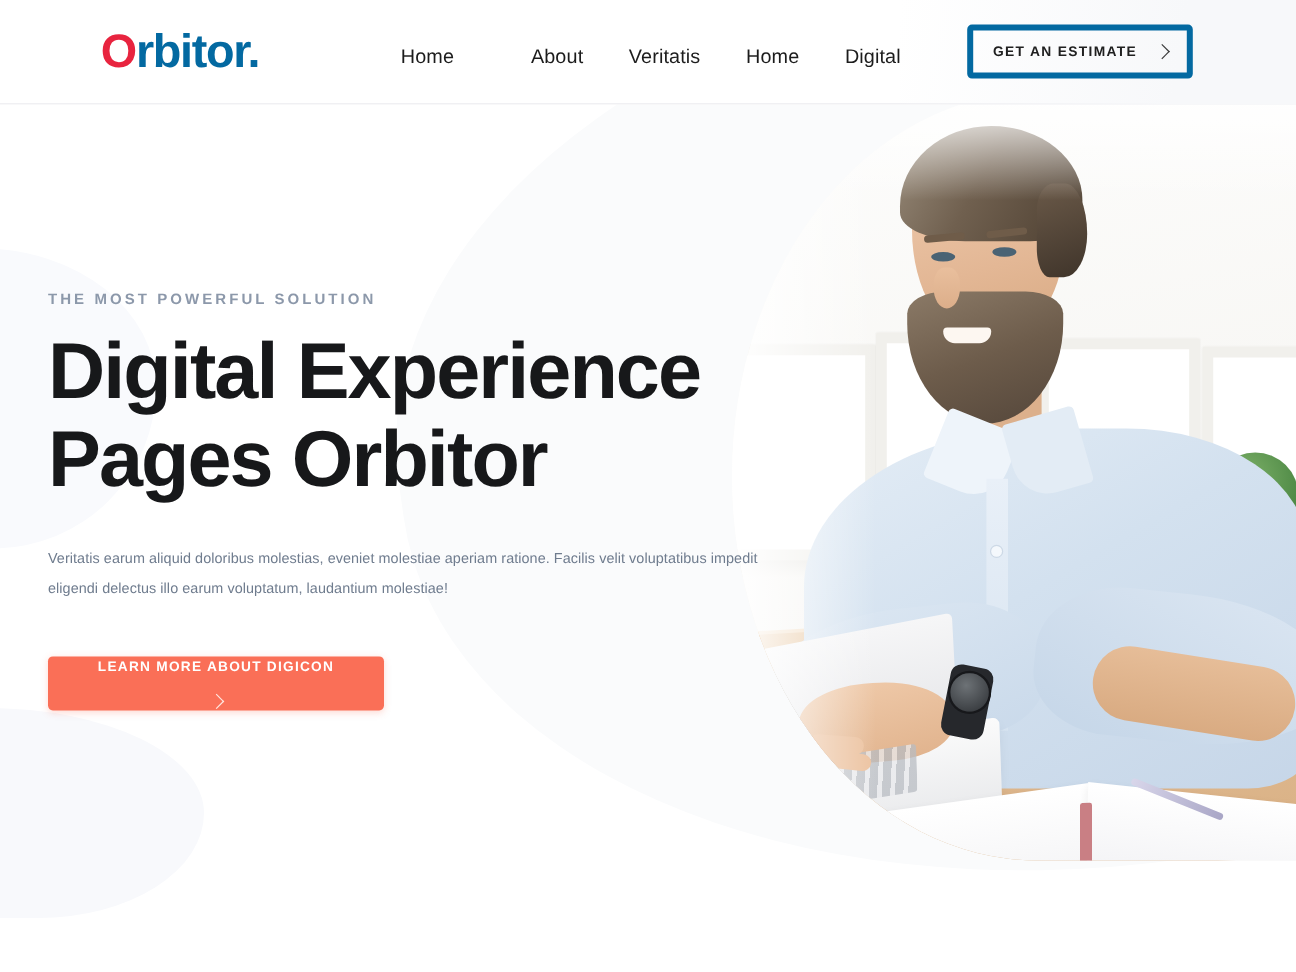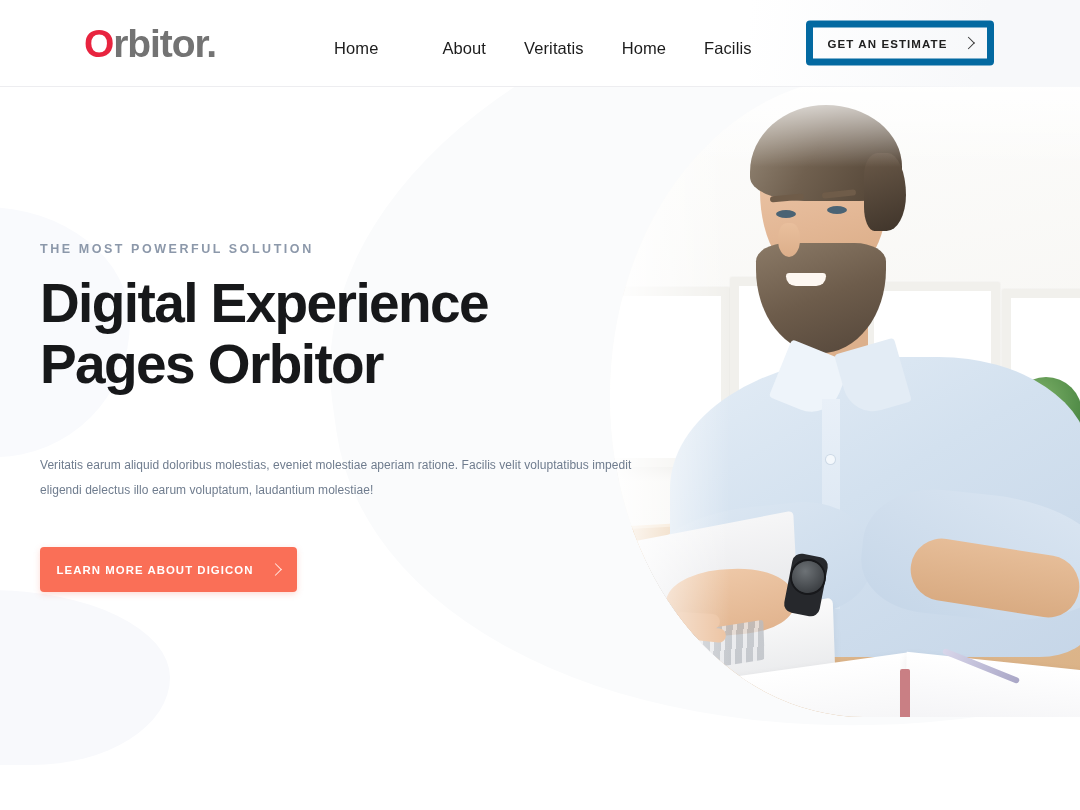--- a/index.html
+++ b/index.html
@@ -31,21 +31,21 @@
     font-size:39px; font-weight:bold; letter-spacing:-1.1px;
     line-height:1;
     z-index:2;
   }
   .brand .brand-o {
     color:#e8243f;
     font-size:39px;
     font-weight:bold;
     -webkit-text-stroke:0;
   }
-  .brand .brand-rest { color:#737373; }
+  .brand .brand-rest { color:#0369a1; }
 
   .nav {
     position:absolute; left:334px; top:50%; transform:translateY(-50%);
     display:flex; align-items:flex-end; gap:12px;
     z-index:2;
   }
   .nav-item {
     font-size:16.5px; color:#1c1c1c; text-decoration:none;
     padding:0 26px 0 0; white-space:nowrap; cursor:pointer;
     letter-spacing:0.1px;
@@ -53,21 +53,21 @@
   .nav-item:first-child { padding-left:0; }
   .nav-item + .nav-item { padding-left:26px; padding-right:0;margin-top:10px; }
   .nav-item:nth-child(2){ padding-left:26px; }
   .nav-item:nth-child(3){ padding-left:26px; }
   .nav-item:nth-child(4){ padding-left:26px; }
   .nav-item:nth-child(5){ padding-left:26px; }
 
   .estimate-btn {
     position:absolute; right:86px; top:50%; transform:translateY(-50%);
     width:188px; height:45px;
-    border:7px solid #0369a1; border-radius:4px;
+    border:5px solid #0369a1; border-radius:4px;
     background:transparent; cursor:pointer;
     display:flex; align-items:center; justify-content:center; gap:16px;
     z-index:2;
   }
   .estimate-btn .lbl {
     font-size:11.5px; font-weight:600; letter-spacing:1.1px;
     color:#202020;
   }
   .chev {
     display:inline-block; width:9px; height:9px;
@@ -314,34 +314,35 @@
 
   
   .hero-copy { position:absolute; left:40px; top:0; width:660px; z-index:30; }
   .eyebrow {
     position:absolute; top:155px; left:0;
     font-size:12.5px; font-weight:600; letter-spacing:2.55px;
     color:#8c98aa; text-transform:uppercase; white-space:nowrap;
   }
   .headline {
     position:absolute; top:186px; left:0; width:700px;
-    font-size:55px; line-height:1.1; font-weight:bold;
+    font-size:66px; line-height:1.1; font-weight:bold;
     color:#17181a; letter-spacing:-1.6px;
   }
   .headline .l2 { display:block; }
   .lead {
     position:absolute; top:366px; left:0; width:615px;
     font-size:12px; line-height:2.05; color:#6f7c8e; letter-spacing:0.05px;
   }
   .learn-btn {
     position:absolute; top:460px; left:0;
-    width:257px; height:45px; border:none; border-radius:4px;
+    width:280px; height:45px; border:none; border-radius:4px;
     background:#fa6f57; cursor:pointer;
     display:flex; align-items:center; justify-content:center; gap:18px;
     box-shadow:0 2px 6px rgba(250,111,87,0.25);
+    flex-direction:column;
   }
   .learn-btn .lbl {
     font-size:11.4px; font-weight:600; letter-spacing:1.05px; color:#ffffff;
   }
   .learn-btn .chev { color:#ffe7e0; }
 </style>
 </head>
 <body>
 
 <div class="page">
@@ -352,21 +353,21 @@
     <a class="brand">
       <span class="brand-o">O</span>
         <span class="brand-rest">rbitor.</span>
     </a>
 
     <nav class="nav">
       <a class="nav-item">Home</a>
       <a class="nav-item">About</a>
       <a class="nav-item">Veritatis</a>
       <a class="nav-item">Home</a>
-      <a class="nav-item">Facilis</a>
+      <a class="nav-item">Digital</a>
     </nav>
 
     <button class="estimate-btn">
       <span class="lbl">GET AN ESTIMATE</span>
       <span class="chev"></span>
     </button>
   </header>
 
   <section class="hero">
 

